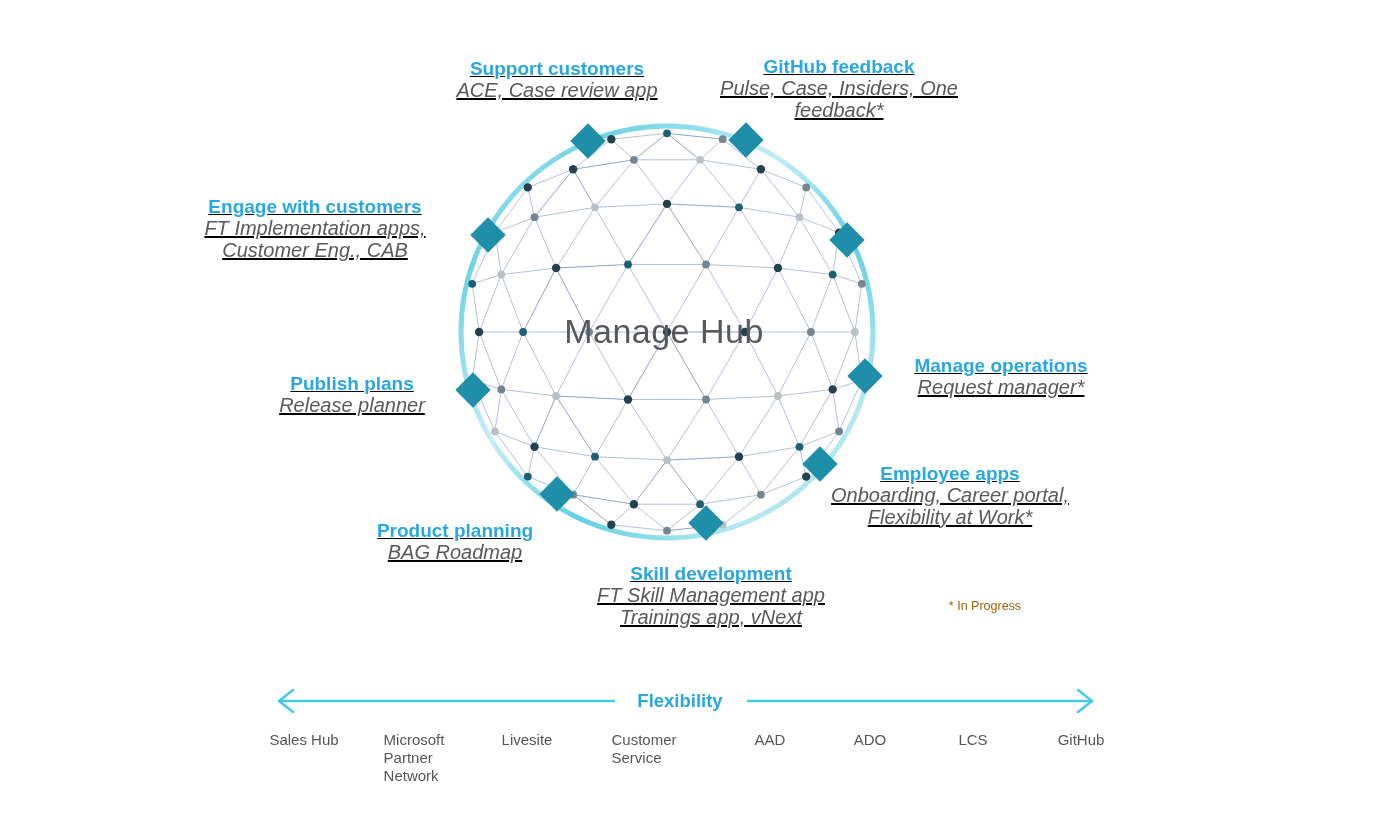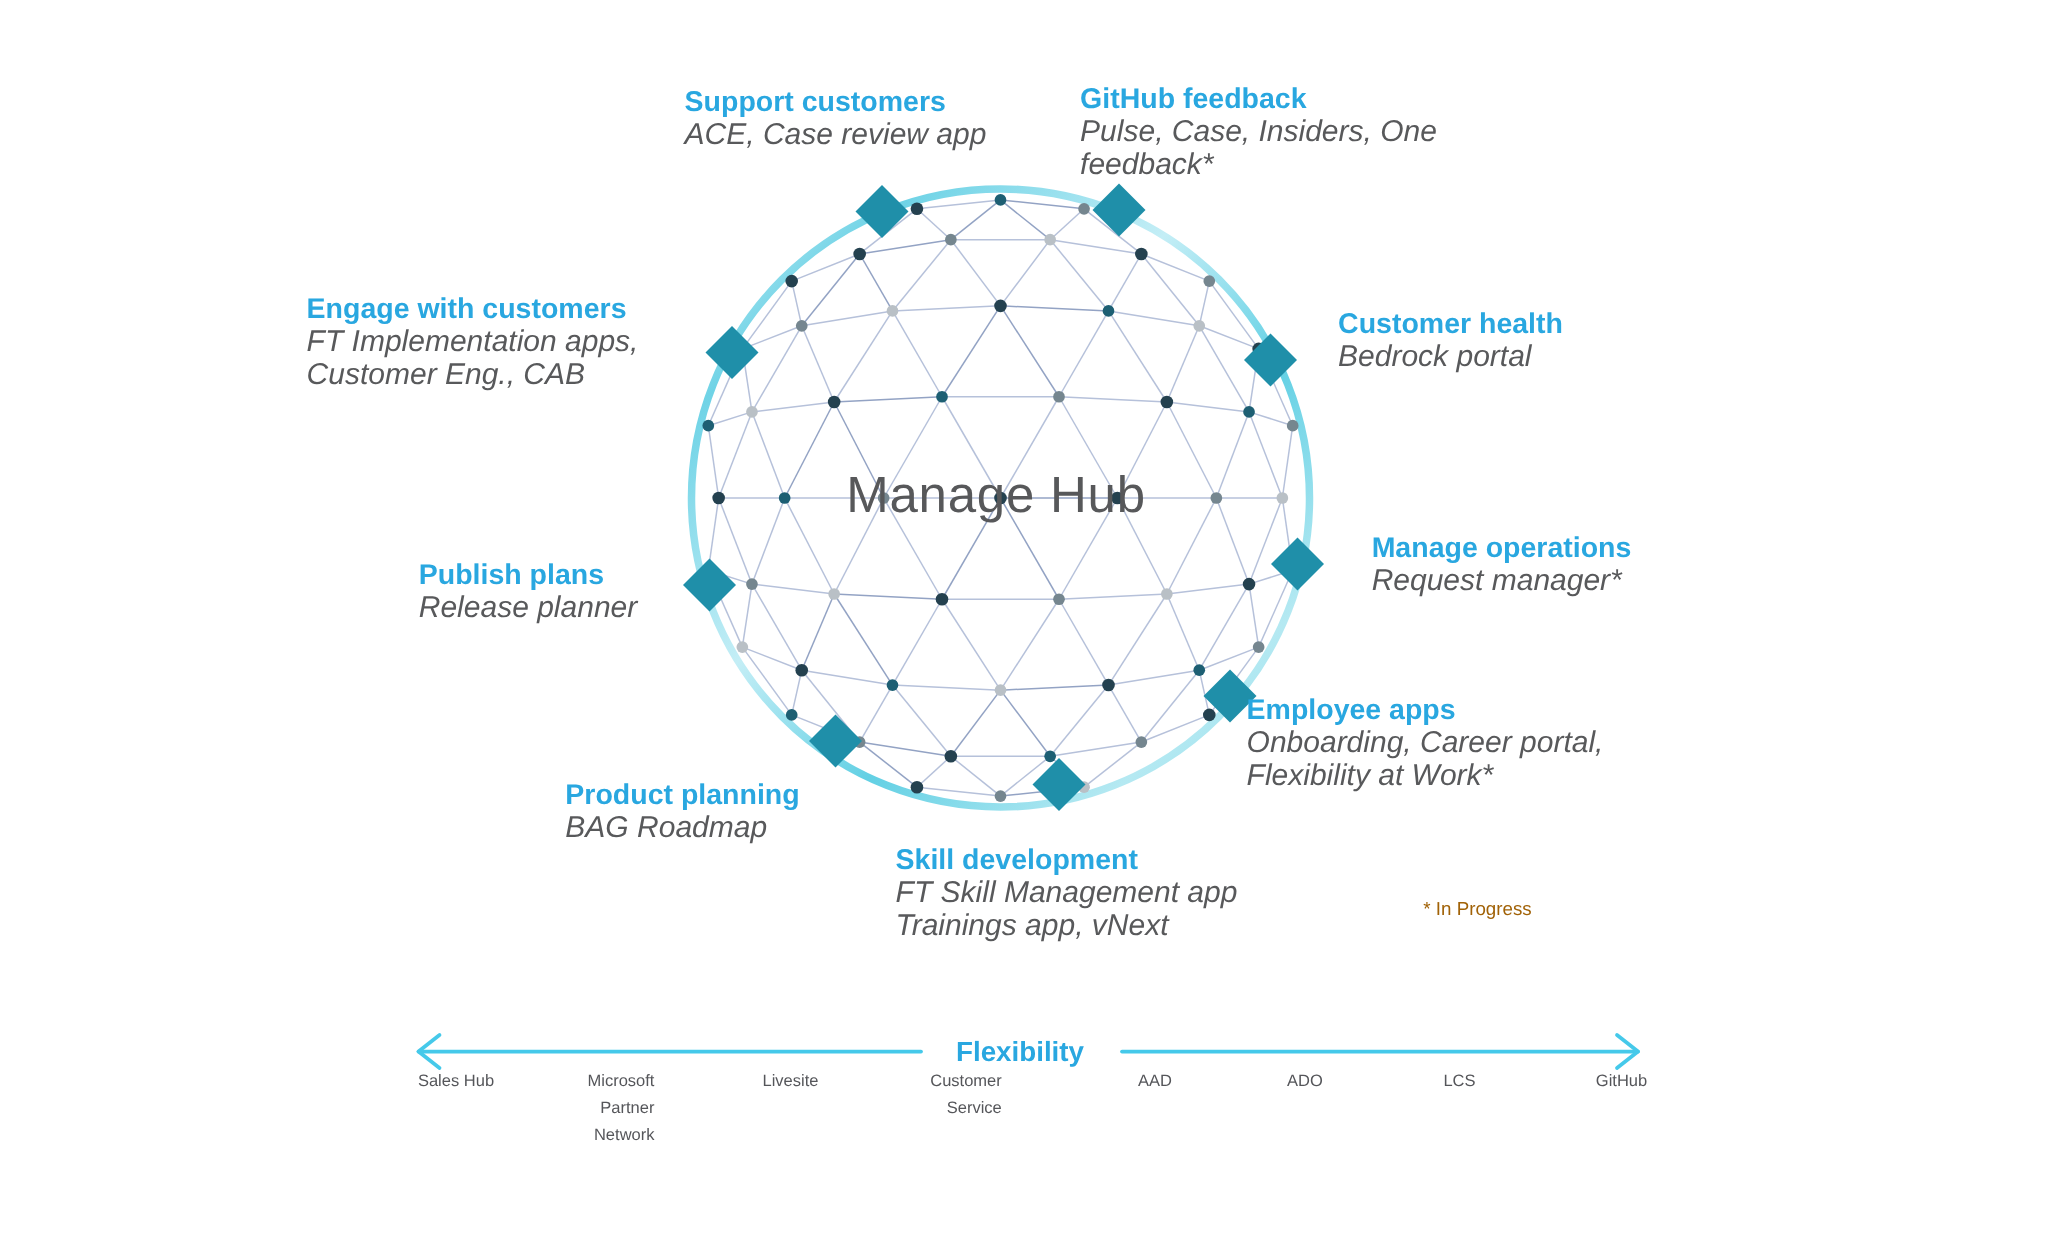--- a/index.html
+++ b/index.html
@@ -12,39 +12,39 @@
   .canvas{
     position:relative;width:1376px;height:838px;background:#ffffff;overflow:hidden;
     font-family:"Liberation Sans",sans-serif;
   }
   #scene{position:absolute;left:0;top:0;}
   .center-label{
     position:absolute;left:664px;top:331px;transform:translate(-50%,-50%);
     font-size:34px;font-weight:400;color:#57585a;letter-spacing:.5px;white-space:nowrap;
   }
   .hub-label{
-    position:absolute;transform:translateX(-50%);white-space:nowrap;
+    position:absolute;transform:translateX(-50%);text-align:center;white-space:nowrap;text-decoration:underline;
   }
   .hub-title{
     font-size:19px;font-weight:600;color:var(--accent);line-height:23px;
   }
   .hub-sub{
     font-size:20px;font-style:italic;color:var(--text-gray);line-height:21.5px;white-space:pre-line;
   }
   .footnote{
     position:absolute;left:985px;top:599px;transform:translateX(-50%);
     font-size:12.5px;color:#a16207;white-space:nowrap;
   }
   .integrations-label{
     position:absolute;left:680px;top:690px;transform:translateX(-50%);
     font-size:18.5px;font-weight:600;color:var(--accent);white-space:nowrap;
   }
   .int-item{
-    position:absolute;top:712px;transform:translateX(-50%);text-align:right;
-    font-size:11px;color:#55565a;line-height:18px;white-space:pre-line;
+    position:absolute;top:731px;transform:translateX(-50%);text-align:left;
+    font-size:15px;color:#55565a;line-height:18px;white-space:pre-line;
   }
 </style>
 </head>
 <body>
 
 <div class="canvas">
 
   <svg id="scene" width="1376" height="838" viewBox="0 0 1376 838">
     <defs>
       <linearGradient id="rg" x1="0%" y1="0%" x2="100%" y2="100%">
@@ -283,24 +283,20 @@
     <div class="hub-sub">Pulse, Case, Insiders, One
 feedback*</div>
   </div>
 
   <div class="hub-label" style="left:315px;top:195px">
     <div class="hub-title">Engage with customers</div>
     <div class="hub-sub">FT Implementation apps,
 Customer Eng., CAB</div>
   </div>
 
-  <div class="hub-label" style="left:967px;top:205px">
-    <div class="hub-title">Customer health</div>
-    <div class="hub-sub">Bedrock portal</div>
-  </div>
 
   <div class="hub-label" style="left:352px;top:372px">
     <div class="hub-title">Publish plans</div>
     <div class="hub-sub">Release planner</div>
   </div>
 
   <div class="hub-label" style="left:1001px;top:354px">
     <div class="hub-title">Manage operations</div>
     <div class="hub-sub">Request manager*</div>
   </div>

